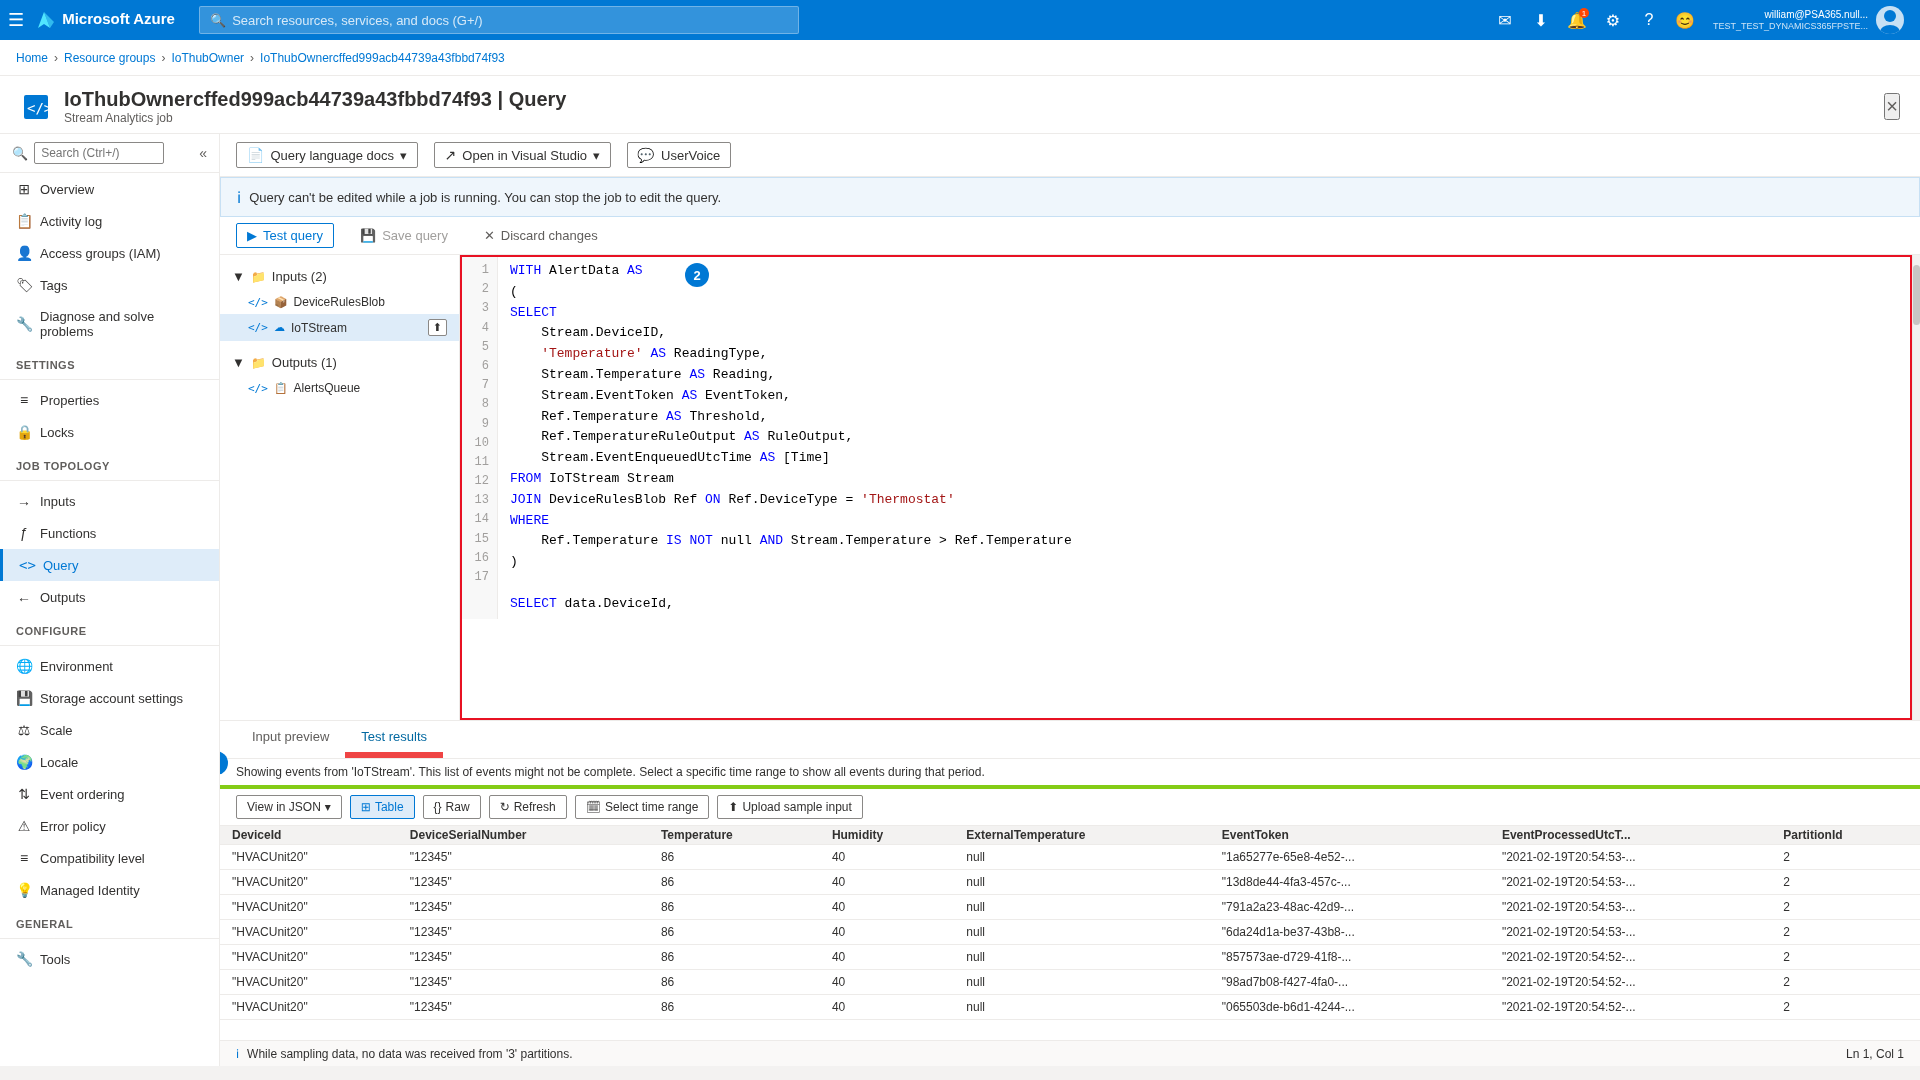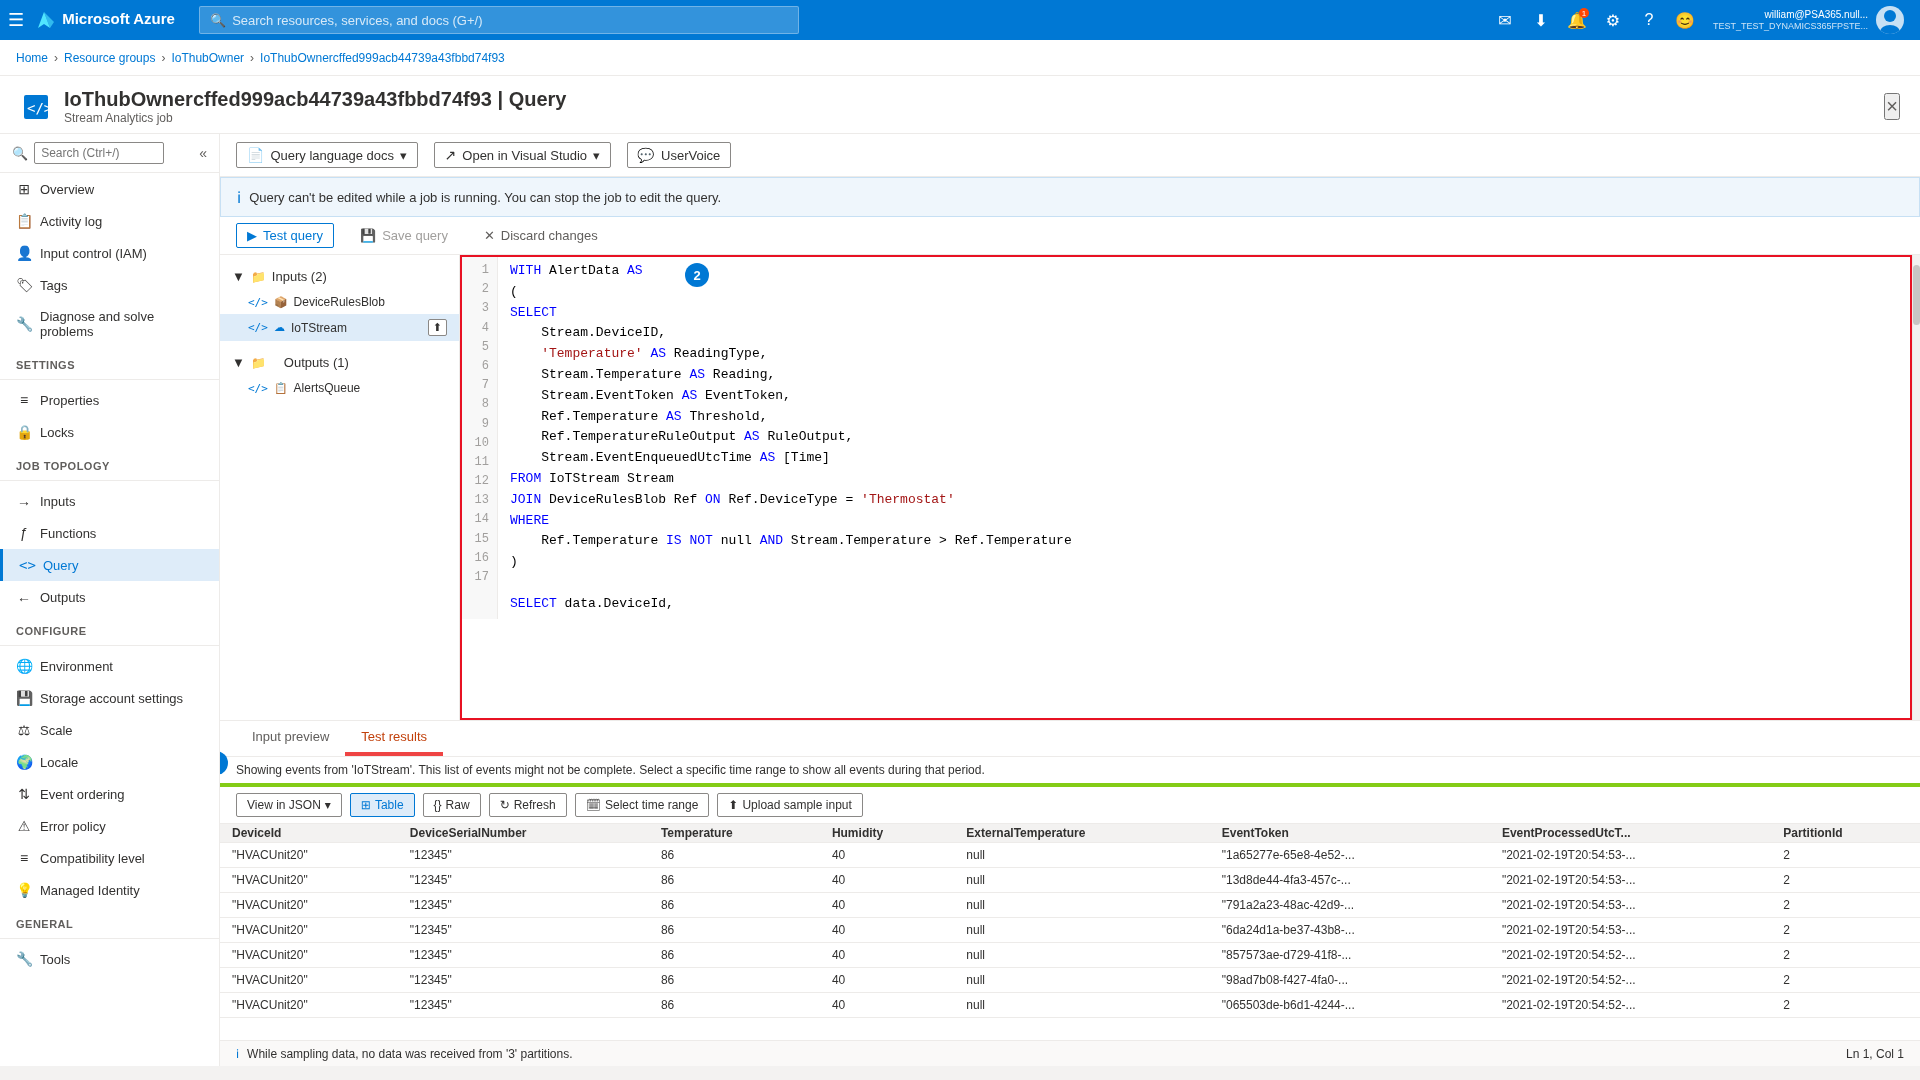--- a/index.html
+++ b/index.html
@@ -74,21 +74,21 @@
     .code-lines { display: flex; }
     .line-numbers { background: #f8f8f8; padding: 4px 8px; text-align: right; color: #a19f9d; font-size: 12px; line-height: 1.6; border-right: 1px solid #edebe9; min-width: 36px; user-select: none; }
     .code-content { padding: 4px 12px; line-height: 1.6; white-space: pre; color: #000; }
     .kw { color: #0000ff; font-weight: normal; }
     .str { color: #a31515; }
 
     
     .results-panel { background: white; border-top: 1px solid #edebe9; height: 320px; overflow: hidden; display: flex; flex-direction: column; }
     .results-tabs { display: flex; border-bottom: 1px solid #edebe9; padding: 0 16px; gap: 0; }
     .results-tab { padding: 8px 16px; cursor: pointer; font-size: 13px; color: #605e5c; border-bottom: 2px solid transparent; }
-    .results-tab.active { color: #c2410c; border-bottom: 4px solid #ef4444; font-weight: 500; }
+    .results-tab.active { color: #0369a1; border-bottom: 6px solid #ef4444; font-weight: 500; }
     .results-description { padding: 6px 16px; font-size: 12px; color: #323130; border-bottom: 4px solid #84cc16; }
     .results-toolbar { display: flex; align-items: center; gap: 8px; padding: 6px 16px; border-bottom: 1px solid #edebe9; }
     .results-btn { display: flex; align-items: flex-end; gap: 4px; padding: 4px 10px; background: none; border: 1px solid #8a8886; border-radius: 2px; cursor: pointer; font-size: 12px; color: #323130; }
     .results-btn.active { background: #deecf9; border-color: #0078d4; color: #0078d4; }
 
     
     .data-table-container { flex: 1; overflow: auto; }
     .data-table { width: 100%; border-collapse: collapse; font-size: 12px; }
     .data-table th { background: #f3f2f1; border-bottom: 1px solid #edebe9; padding: 2px 12px; text-align: left; font-weight: 600; color: #323130; white-space: nowrap; position: sticky; top: 0; }
     .data-table td { padding: 5px 12px; border-bottom: 1px solid #edebe9; color: #323130; white-space: nowrap; }
@@ -187,21 +187,21 @@
       <div class="sidebar-item">
         <span class="sidebar-item-icon">⊞</span>
         <span>Overview</span>
       </div>
       <div class="sidebar-item">
         <span class="sidebar-item-icon">📋</span>
         <span>Activity log</span>
       </div>
       <div class="sidebar-item">
         <span class="sidebar-item-icon">👤</span>
-        <span>Input control (IAM)</span>
+        <span>Access groups (IAM)</span>
       </div>
       <div class="sidebar-item">
         <span class="sidebar-item-icon">🏷</span>
         <span>Tags</span>
       </div>
       <div class="sidebar-item">
         <span class="sidebar-item-icon">🔧</span>
         <span>Diagnose and solve problems</span>
       </div>
 
@@ -340,21 +340,21 @@
           <div class="io-item selected" style="background:#deecf9;">
             <span style="font-family:monospace;font-size:11px;color:#0078d4;">&lt;/&gt;</span>
             <span style="font-size:11px;color:#0078d4;">☁</span>
             <span>IoTStream</span>
             <span class="io-badge" style="margin-left:auto;font-size:11px;border:1px solid #8a8886;padding:1px 4px;cursor:pointer;">⬆</span>
           </div>
 
           <div class="io-section-header" style="margin-top:8px;">
             <span>▼</span>
             <span style="font-size:12px;color:#605e5c;">📁</span>
-            <span style="font-size:13px;font-weight:500;margin-left:12px;">Outputs (1)</span>
+            <span style="font-size:13px;font-weight:500;">Outputs (1)</span>
           </div>
           <div class="io-item">
             <span style="font-family:monospace;font-size:11px;color:#0078d4;">&lt;/&gt;</span>
             <span style="font-size:11px;color:#0078d4;">📋</span>
             <span>AlertsQueue</span>
           </div>
         </div>
 
         <div class="code-editor" style="flex:1;overflow:auto;display:flex;flex-direction:column;">
           <div class="code-lines">

